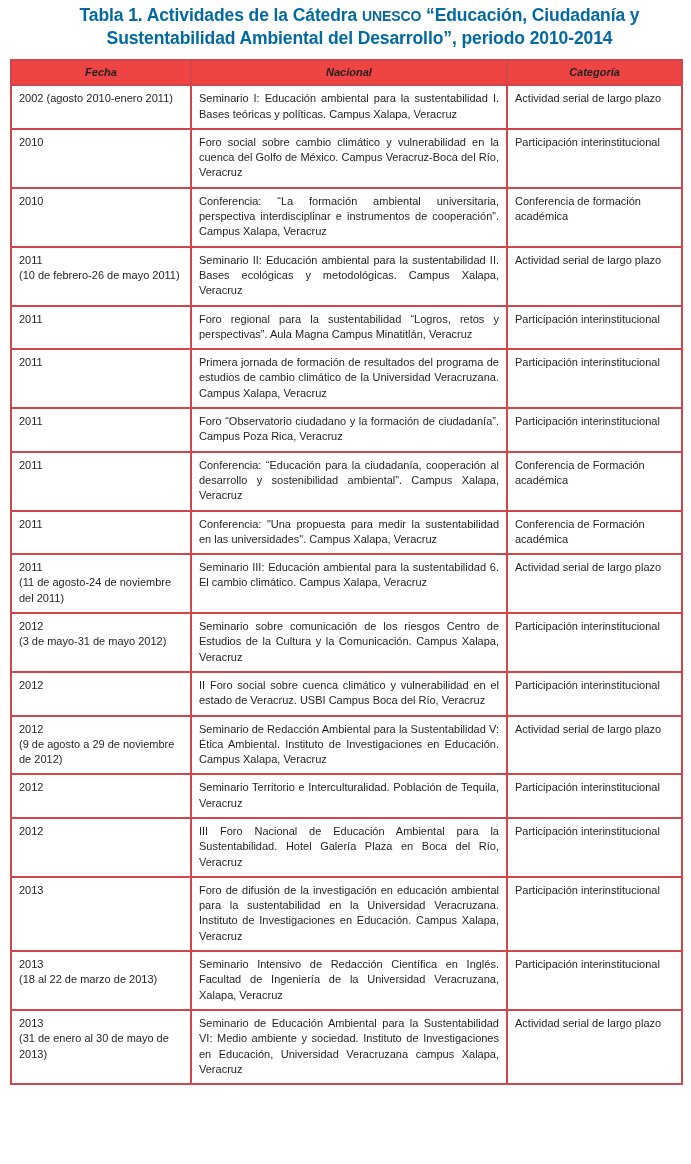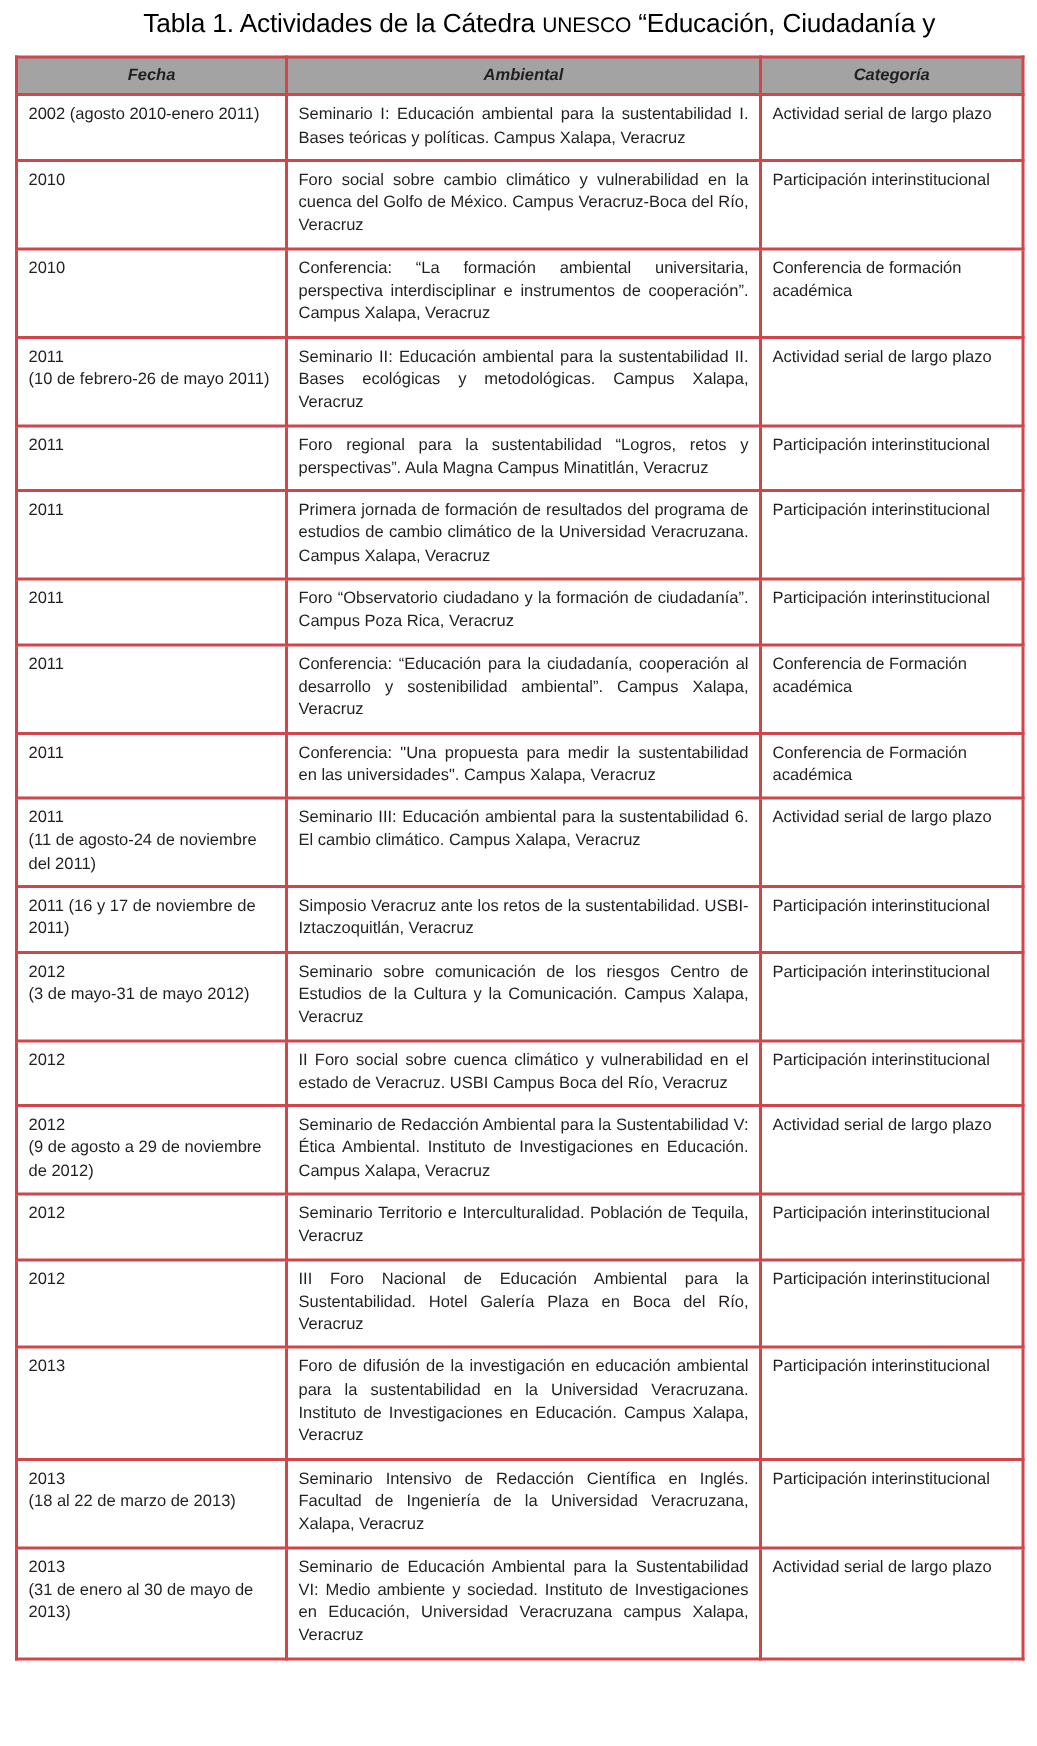--- a/index.html
+++ b/index.html
@@ -1,41 +1,42 @@
 <!DOCTYPE html>
 <html><head>
 <meta charset="utf-8">
 <style>
   html, body { margin:0; padding:0; background:#ffffff; }
   body { width:691px; height:1164px; overflow:hidden; font-family:"Liberation Sans", sans-serif; color:#231f20; }
-  .title { text-align:center; color:#000000; font-weight:normal; font-size:17.5px; line-height:22px; margin-top:4px; letter-spacing:-0.1px;padding-left:28px; }
+  .title { text-align:center; color:#0369a1; font-weight:bold; font-size:17.5px; line-height:22px; margin-top:4px; letter-spacing:-0.1px;padding-left:28px; }
   .title .sc { font-size:14px; }
   table { border-collapse:collapse; margin-left:10px; margin-top:10px; width:671px; table-layout:fixed; }
   th, td { border:2px solid #d0464a; vertical-align:top; font-size:11px; line-height:15.3px; padding:5px 7px 6px 7px; }
-  th { background:#a3a3a3; font-style:italic; font-weight:bold; text-align:center; padding:4px 7px; font-size:11px; }
+  th { background:#ef4444; font-style:italic; font-weight:bold; text-align:center; padding:4px 7px; font-size:11px; }
   td.act { text-align:justify;margin-top:28px; }
   col.c1 { width:180px; } col.c2 { width:316px; } col.c3 { width:175px; }
 </style>
 </head>
 <body>
 
 <div class="title">
   <div><span>Tabla 1. Actividades de la Cátedra </span><span class="sc">UNESCO</span><span> “Educación, Ciudadanía y</span></div>
+  <div>Sustentabilidad Ambiental del Desarrollo”, periodo 2010-2014</div>
 </div>
 
 <table>
   <colgroup>
       <col class="c1">
       <col class="c2">
       <col class="c3">
     </colgroup>
   <thead>
     <tr>
       <th>Fecha</th>
-      <th>Ambiental</th>
+      <th>Nacional</th>
       <th>Categoría</th>
     </tr>
   </thead>
   <tbody id="tbody">
       <tr>
         <td>2002 (agosto 2010-enero 2011)</td>
         <td class="act">Seminario I: Educación ambiental para la sustentabilidad I. Bases teóricas y políticas. Campus Xalapa, Veracruz</td>
         <td>Actividad serial de largo plazo</td>
       </tr>
       <tr>
@@ -77,25 +78,20 @@
         <td>2011</td>
         <td class="act">Conferencia: "Una propuesta para medir la sustentabilidad en las universidades". Campus Xalapa, Veracruz</td>
         <td>Conferencia de Formación académica</td>
       </tr>
       <tr>
         <td>2011<br>(11 de agosto-24 de noviembre del 2011)</td>
         <td class="act">Seminario III: Educación ambiental para la sustentabilidad 6. El cambio climático. Campus Xalapa, Veracruz</td>
         <td>Actividad serial de largo plazo</td>
       </tr>
       <tr>
-        <td>2011 (16 y 17 de noviembre de 2011)</td>
-        <td class="act">Simposio Veracruz ante los retos de la sustentabilidad. USBI-Iztaczoquitlán, Veracruz</td>
-        <td>Participación interinstitucional</td>
-      </tr>
-      <tr>
         <td>2012<br>(3 de mayo-31 de mayo 2012)</td>
         <td class="act">Seminario sobre comunicación de los riesgos Centro de Estudios de la Cultura y la Comunicación. Campus Xalapa, Veracruz</td>
         <td>Participación interinstitucional</td>
       </tr>
       <tr>
         <td>2012</td>
         <td class="act">II Foro social sobre cuenca climático y vulnerabilidad en el estado de Veracruz. USBI Campus Boca del Río, Veracruz</td>
         <td>Participación interinstitucional</td>
       </tr>
       <tr>

